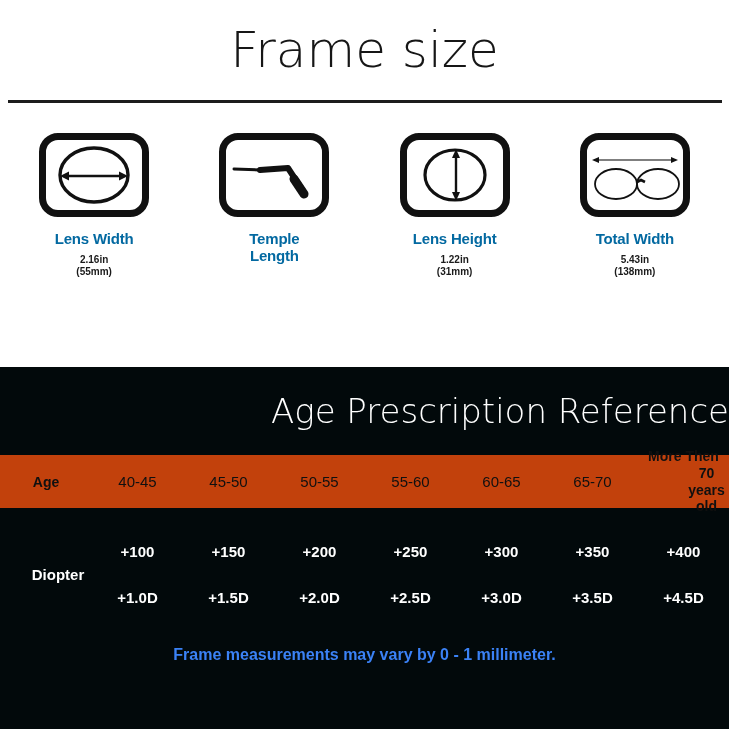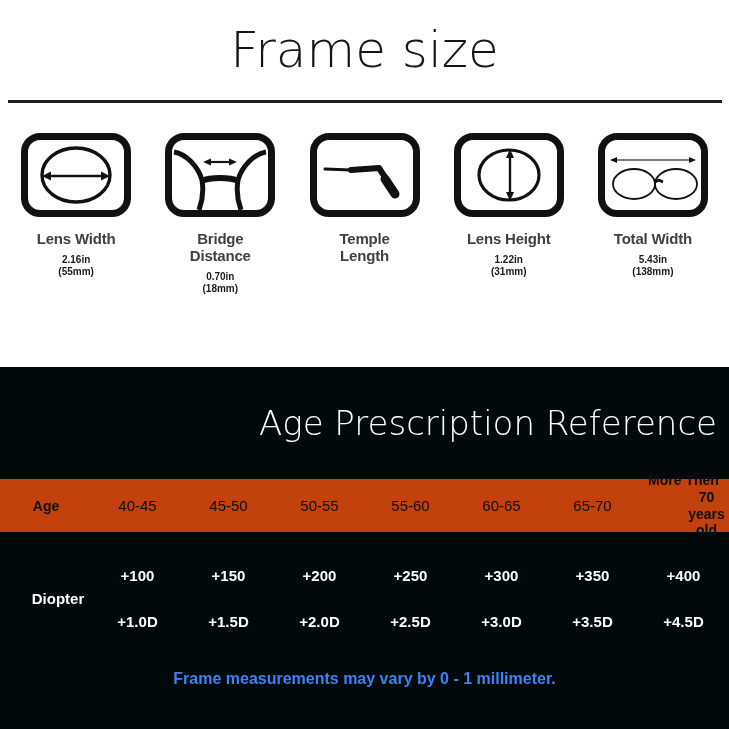--- a/index.html
+++ b/index.html
@@ -35,38 +35,37 @@
     width: 110px; height: 84px;
     border: 7px solid #111111;
     border-radius: 19px;
     position: relative;
     background: #ffffff;
   }
   .icon-box svg { position: absolute; left: 0; top: 0; }
 
   .spec-label {
     margin-top: 14px;
-    font-size: 15px; font-weight: bold; color: #404040;
+    font-size: 15px; font-weight: bold; color: #0369a1;
     text-align: center; line-height: 1.13; letter-spacing: -0.2px;
   }
   .spec-value {
     margin-top: 6px;
     font-size: 10px; font-weight: bold; color: #1a1a1a;
     text-align: center; line-height: 1.18;
   }
   .spec-value .mm { display: block; }
 
   
   .dark-section {
     position: absolute; left: 0; top: 367px; width: 729px; height: 362px;
     background: #02090b;
   }
   .banner {
-    height: 112px; display: flex; align-items: center; justify-content: flex-end;
-    padding-right: 12px;
+    height: 88px; display: flex; align-items: center; justify-content: flex-end;
   }
   .banner-title {
     font-family: "DejaVu Sans", sans-serif;
     font-weight: 300; font-size: 34px; color: #ffffff; line-height: 1;
   }
 
   
   .age-row {
     background: #c2410c;
     height: 53px;
@@ -131,40 +130,20 @@
       </div>
       <div class="spec-label">
         <span>Lens Width</span>
       </div>
       <div class="spec-value">
         <span>2.16in</span>
         <span class="mm">(55mm)</span>
       </div>
     </div>
 
-    <div class="spec">
-      <div class="icon-box">
-        <svg width="96" height="70" viewBox="0 0 96 70">
-          <path d="M2 12 C14 14 26 26 30 40 C32 52 30 62 27 70" fill="none" stroke="#111" stroke-width="5"></path>
-          <path d="M94 12 C82 14 70 26 66 40 C64 52 66 62 69 70" fill="none" stroke="#111" stroke-width="5"></path>
-          <path d="M30 41 C38 37 58 37 66 41" fill="none" stroke="#111" stroke-width="6"></path>
-          <line x1="36" y1="22" x2="60" y2="22" stroke="#111" stroke-width="2.2"></line>
-          <polygon points="31,22 39,18.5 39,25.5" fill="#111"></polygon>
-          <polygon points="65,22 57,18.5 57,25.5" fill="#111"></polygon>
-        </svg>
-      </div>
-      <div class="spec-label">
-        <span>Bridge</span><br>
-        <span>Distance</span>
-      </div>
-      <div class="spec-value">
-        <span>0.70in</span>
-        <span class="mm">(18mm)</span>
-      </div>
-    </div>
 
     <div class="spec">
       <div class="icon-box">
         <svg width="96" height="70" viewBox="0 0 96 70">
           <path d="M8 29 L34 30 L62 28 L76 52" fill="none" stroke="#111" stroke-width="3" stroke-linecap="round"></path>
           <path d="M34 30 L62 28 L77 51" fill="none" stroke="#111" stroke-width="6" stroke-linecap="round" stroke-linejoin="round"></path>
           <path d="M68 39 L78 54" fill="none" stroke="#111" stroke-width="9" stroke-linecap="round"></path>
         </svg>
       </div>
       <div class="spec-label">

